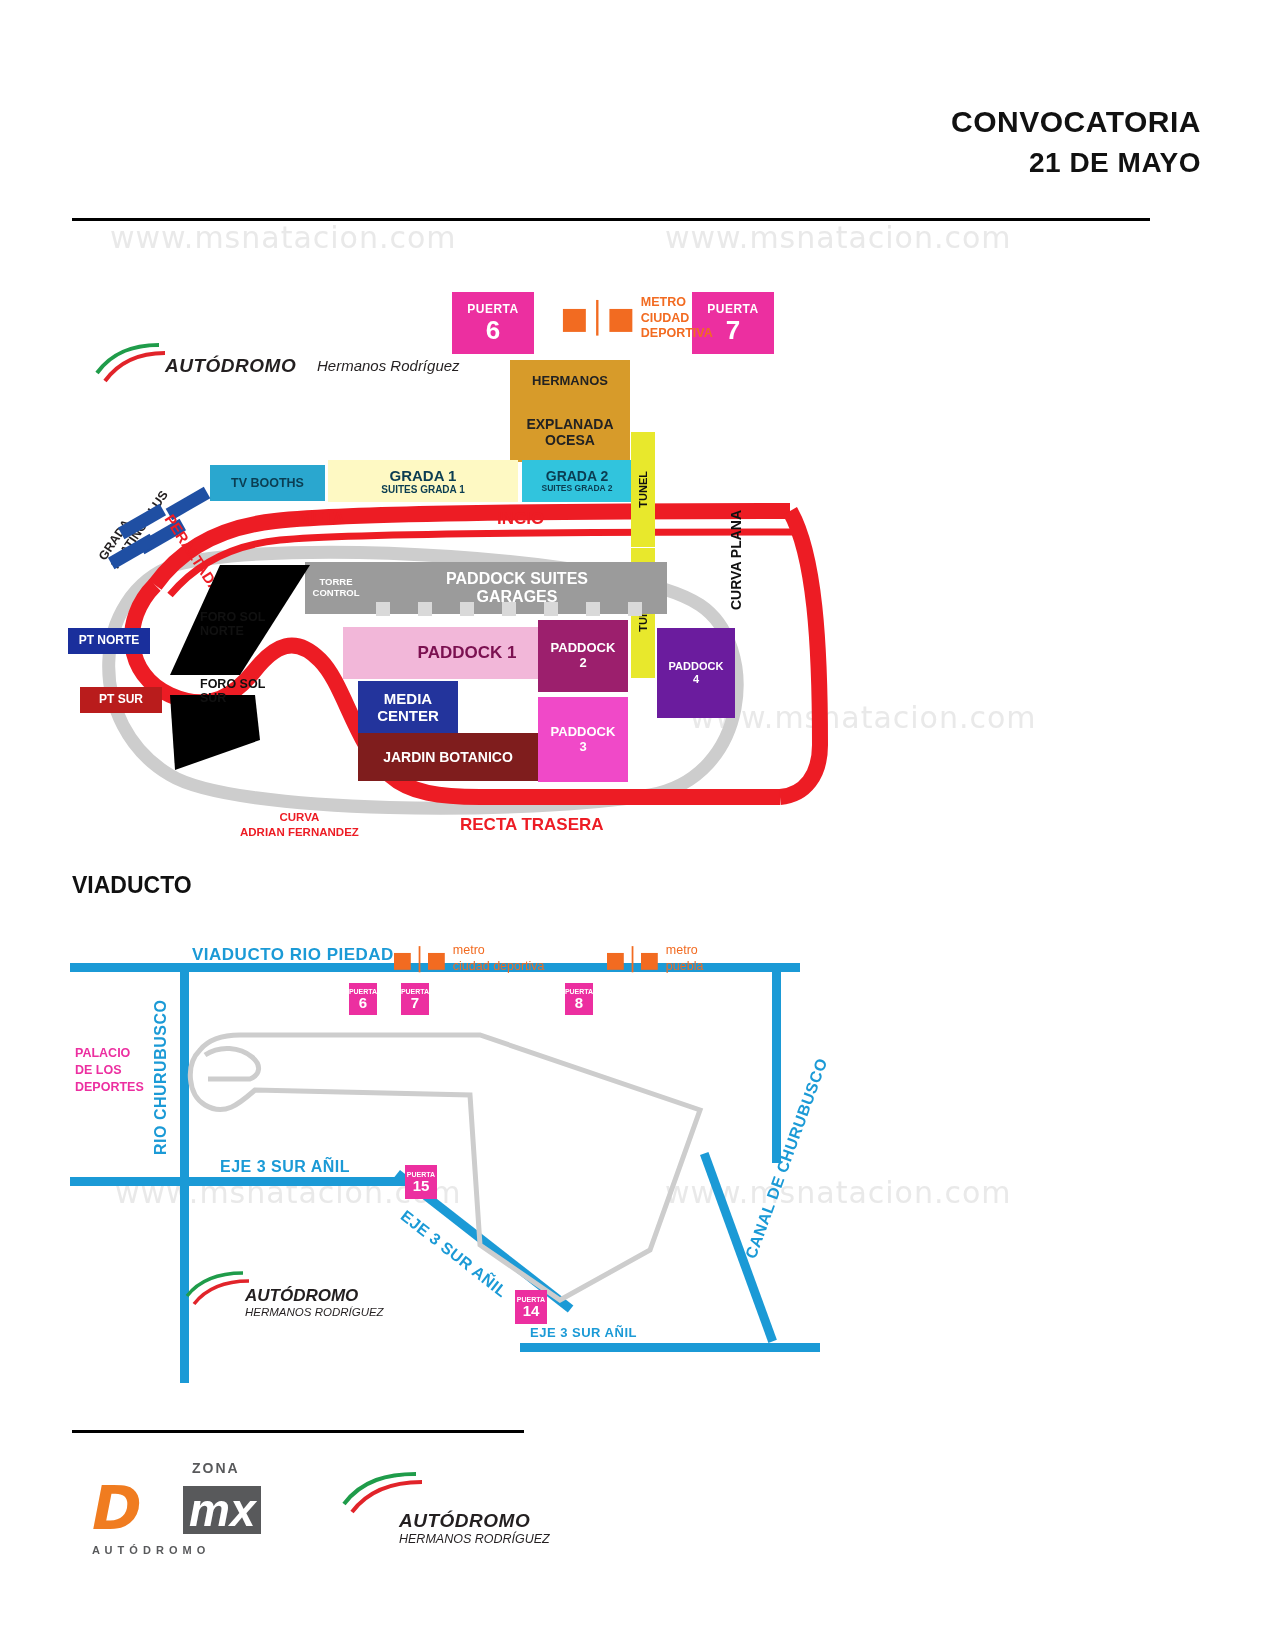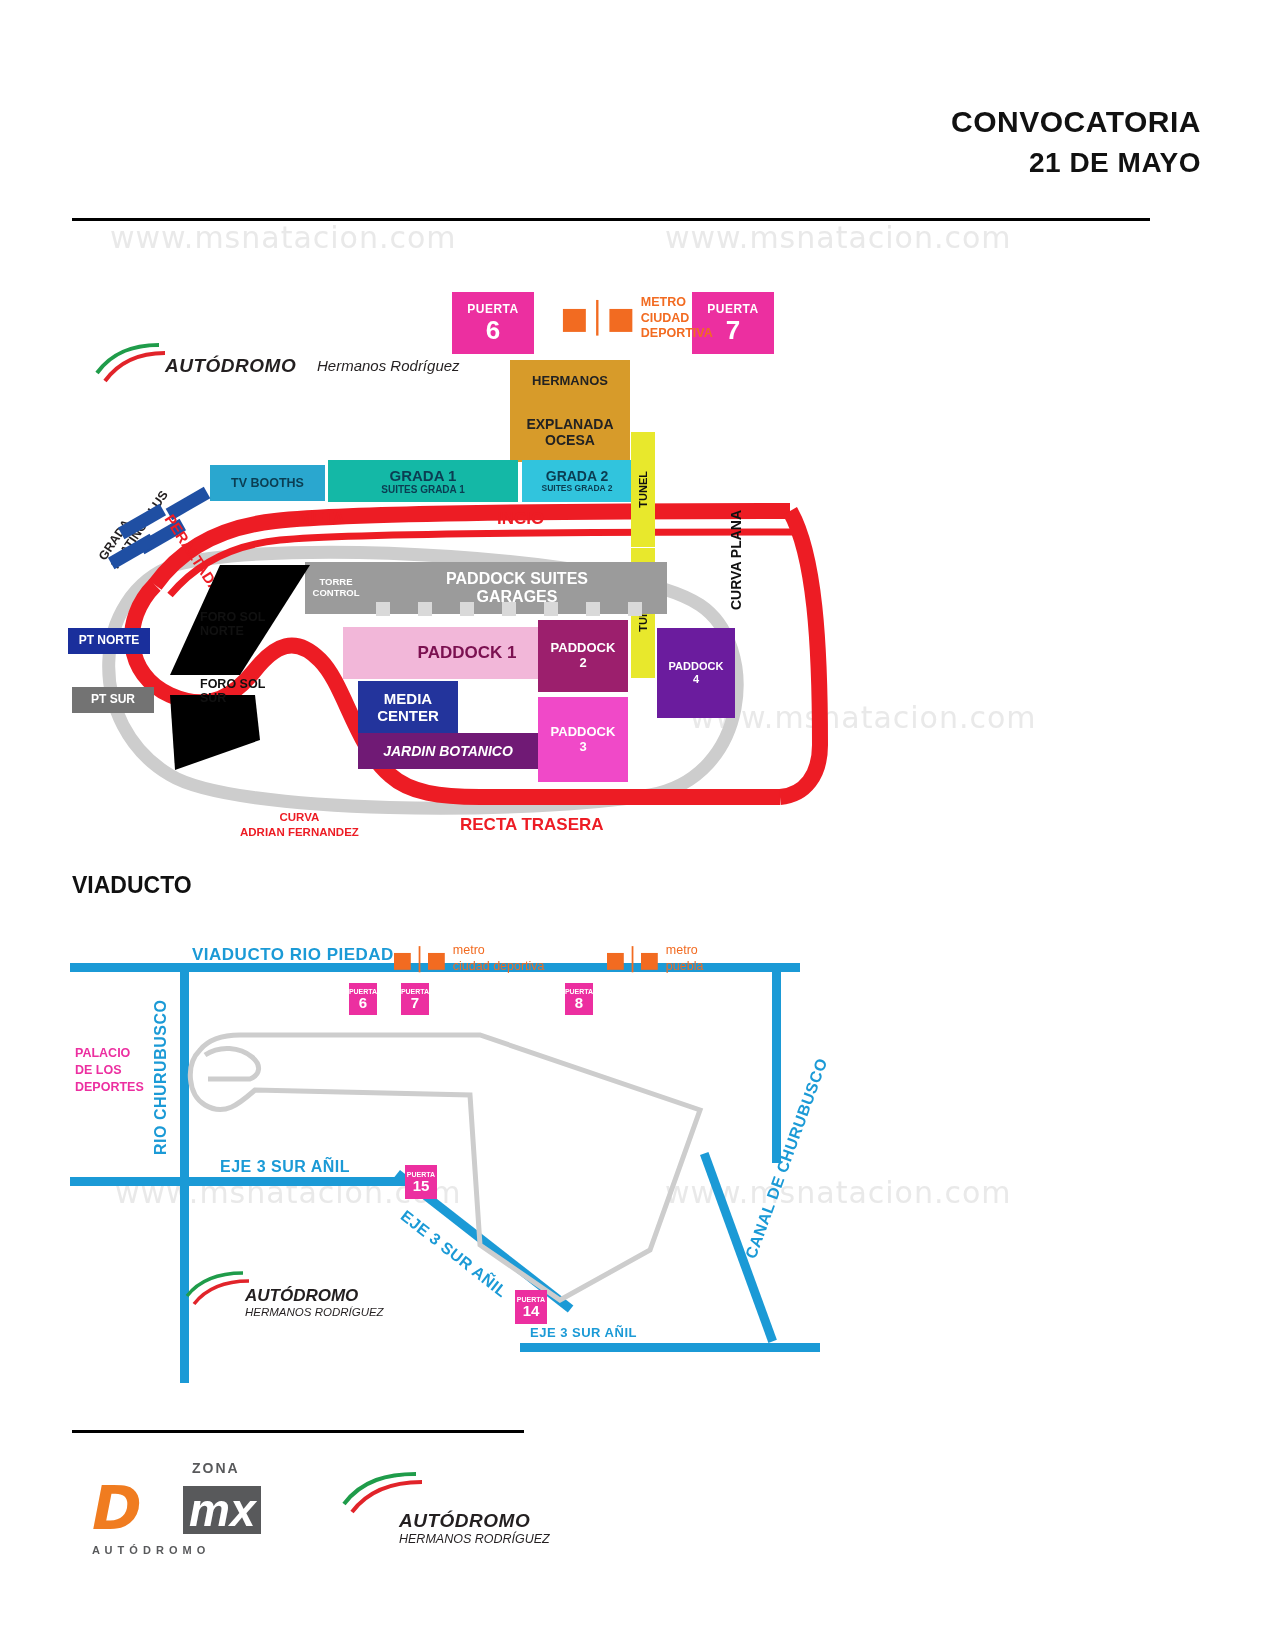--- a/index.html
+++ b/index.html
@@ -148,21 +148,21 @@
   </div>
   <div class="blk" style="left:450px;top:137px;width:120px;height:60px;background:#d79b2a;color:#222;font-size:14px;white-space:pre-line;">
     <span>EXPLANADA
 OCESA</span>
   </div>
 
   <div class="blk" style="left:150px;top:200px;width:115px;height:36px;background:#2aa7cf;color:#0b3d52;font-size:12.5px;">
     <span>TV BOOTHS</span>
   </div>
 
-  <div class="blk" style="left:268px;top:195px;width:190px;height:42px;background:#14b8a6;color:#0b3d52;flex-direction:column;">
+  <div class="blk" style="left:268px;top:195px;width:190px;height:42px;background:#fef9c3;color:#0b3d52;flex-direction:column;">
     <span style="font-size:15px;">GRADA 1</span>
     <span style="font-size:10px;">SUITES GRADA 1</span>
   </div>
 
   <div class="blk" style="left:462px;top:195px;width:110px;height:42px;background:#31c4dd;color:#0b3d52;flex-direction:column;">
     <span style="font-size:14px;">GRADA 2</span>
     <span style="font-size:8.5px;">SUITES GRADA 2</span>
   </div>
 
   <div class="blk" style="left:571px;top:167px;width:24px;height:115px;background:#e8e82c;color:#111;font-size:11px;">
@@ -228,37 +228,37 @@
   <div class="blk" style="left:478px;top:432px;width:90px;height:85px;background:#f049c8;color:#fff;font-size:13px;white-space:pre-line;">
     <span>PADDOCK
 3</span>
   </div>
 
   <div class="blk" style="left:298px;top:416px;width:100px;height:52px;background:#23349c;color:#fff;font-size:15px;white-space:pre-line;">
     <span>MEDIA
 CENTER</span>
   </div>
 
-  <div class="blk" style="left:298px;top:468px;width:180px;height:36px;background:#701a75;color:#fff;font-size:14px;font-style:italic;">
+  <div class="blk" style="left:298px;top:468px;width:180px;height:48px;background:#7f1d1d;color:#fff;font-size:14px;">
     <span>JARDIN BOTANICO</span>
   </div>
 
   <svg class="abs" style="left:90px;top:300px;width:230px;height:210px;">
     <polygon points="70,0 160,0 90,110 20,110" fill="#000"></polygon>
     <polygon points="20,130 105,130 110,175 25,205" fill="#000"></polygon>
   </svg>
   <div class="abs" style="left:140px;top:345px;font-size:12.5px;font-weight:bold;color:#111;white-space:pre-line;">FORO SOL
 NORTE</div>
   <div class="abs" style="left:140px;top:412px;font-size:12.5px;font-weight:bold;color:#111;white-space:pre-line;">FORO SOL
 SUR</div>
 
   <div class="blk" style="left:8px;top:363px;width:82px;height:26px;background:#1a2f9c;color:#fff;font-size:12px;">
     <span>PT NORTE</span>
   </div>
-  <div class="blk" style="left:12px;top:422px;width:82px;height:26px;background:#737373;color:#fff;font-size:12px;">
+  <div class="blk" style="left:20px;top:422px;width:82px;height:26px;background:#b91c1c;color:#fff;font-size:12px;">
     <span>PT SUR</span>
   </div>
 
   <div class="abs" style="left:668px;top:345px;">
     <div style="transform:rotate(-90deg);transform-origin:left top;font-size:14px;font-weight:bold;color:#111;white-space:nowrap;">CURVA PLANA</div>
   </div>
 
   <div class="abs" style="left:400px;top:550px;font-size:17px;font-weight:bold;color:#ed1c24;">RECTA TRASERA</div>
 
   <div class="abs" style="left:180px;top:545px;font-size:11.5px;font-weight:bold;color:#ed1c24;white-space:pre-line;text-align:center;line-height:1.3;">CURVA

